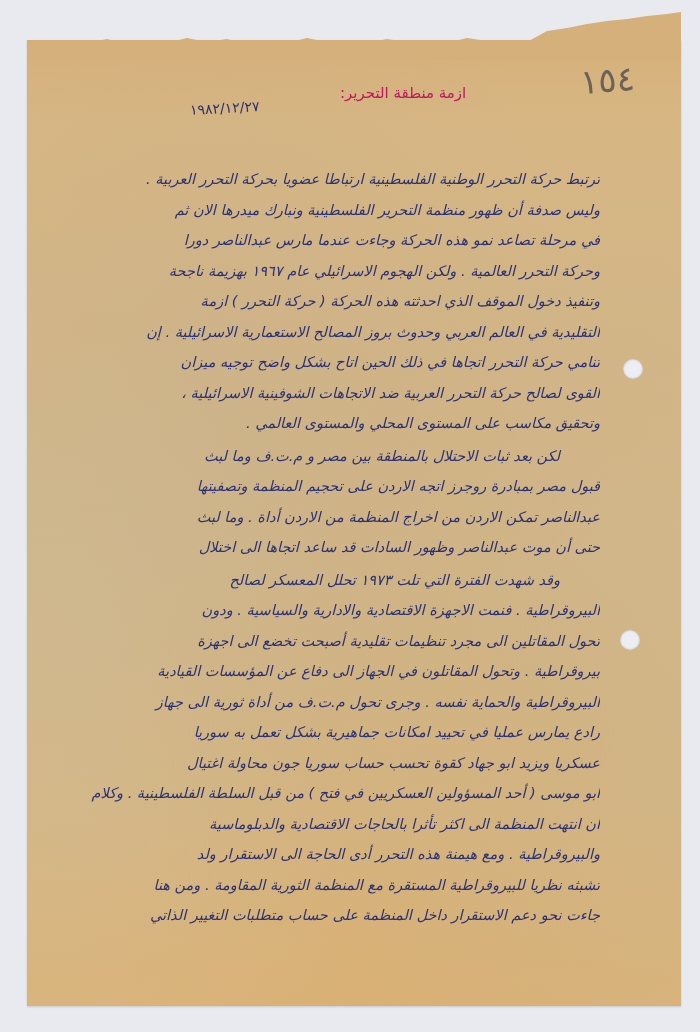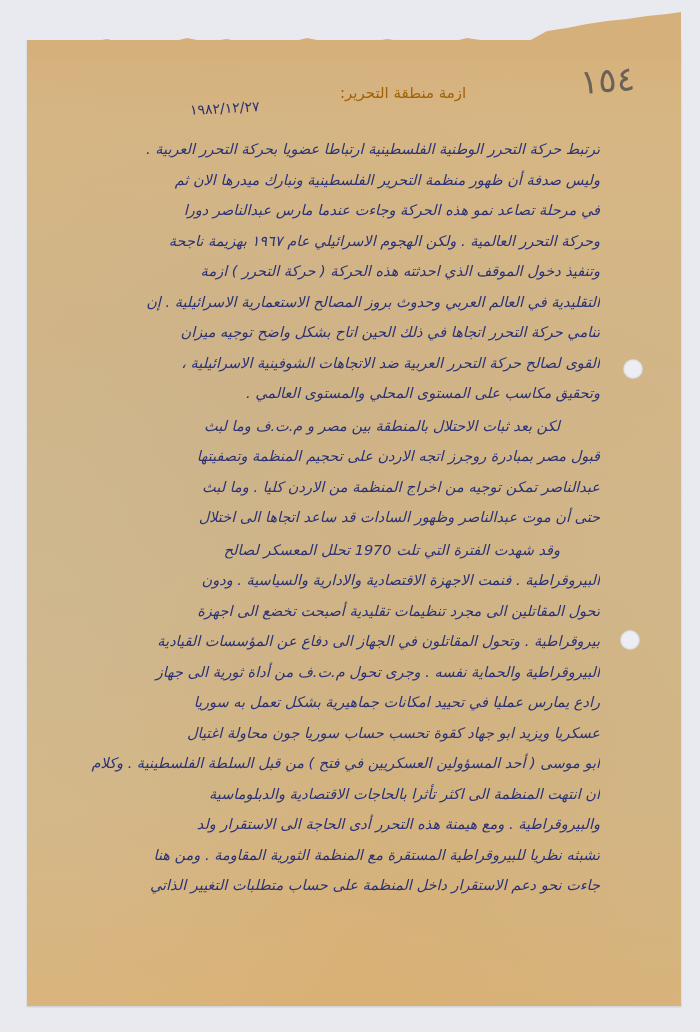--- a/index.html
+++ b/index.html
@@ -60,38 +60,38 @@
       font-size: 34px;
       color: #6a6258;
       letter-spacing: 2px;
       transform: rotate(-4deg);
     }
     .title-line {
       position: absolute;
       left: 340px;
       top: 84px;
       font-size: 15px;
-      color: #a16207;
+      color: #be185d;
       direction: rtl;
       white-space: nowrap;
     }
     .date-line {
       position: absolute;
       left: 190px;
       top: 100px;
       font-size: 14px;
       color: #2a3070;
       direction: ltr;
       font-family: "DejaVu Sans", sans-serif;
       transform: rotate(-3deg);
     }
     .body-text {
       position: absolute;
       left: 40px;
-      top: 134px;
+      top: 164px;
       width: 560px;
       direction: rtl;
       color: #2b3275;
       font-size: 14.5px;
       line-height: 30.5px;
       font-family: "DejaVu Sans", sans-serif;
     }
     .paragraph {
       margin: 0 0 2px 0;
     }
@@ -127,25 +127,25 @@
     <span class="line">وحركة التحرر العالمية . ولكن الهجوم الاسرائيلي عام ١٩٦٧ بهزيمة ناجحة</span>
     <span class="line">وتنفيذ دخول الموقف الذي احدثته هذه الحركة ( حركة التحرر ) ازمة</span>
     <span class="line">التقليدية في العالم العربي وحدوث بروز المصالح الاستعمارية الاسرائيلية . إن</span>
     <span class="line">تنامي حركة التحرر اتجاها في ذلك الحين اتاح بشكل واضح توجيه ميزان</span>
     <span class="line">القوى لصالح حركة التحرر العربية ضد الاتجاهات الشوفينية الاسرائيلية ،</span>
     <span class="line">وتحقيق مكاسب على المستوى المحلي والمستوى العالمي .</span>
   </div>
   <div class="paragraph">
     <span class="line indent">لكن بعد ثبات الاحتلال بالمنطقة بين مصر و م.ت.ف وما لبث</span>
     <span class="line">قبول مصر بمبادرة روجرز اتجه الاردن على تحجيم المنظمة وتصفيتها</span>
-    <span class="line">عبدالناصر تمكن توجيه من اخراج المنظمة من الاردن كليا . وما لبث</span>
+    <span class="line">عبدالناصر تمكن الاردن من اخراج المنظمة من الاردن أداة . وما لبث</span>
     <span class="line">حتى أن موت عبدالناصر وظهور السادات قد ساعد اتجاها الى اختلال</span>
   </div>
   <div class="paragraph">
-    <span class="line indent">وقد شهدت الفترة التي تلت 1970 تحلل المعسكر لصالح</span>
+    <span class="line indent">وقد شهدت الفترة التي تلت ١٩٧٣ تحلل المعسكر لصالح</span>
     <span class="line">البيروقراطية . فنمت الاجهزة الاقتصادية والادارية والسياسية . ودون</span>
     <span class="line">تحول المقاتلين الى مجرد تنظيمات تقليدية أصبحت تخضع الى اجهزة</span>
     <span class="line">بيروقراطية . وتحول المقاتلون في الجهاز الى دفاع عن المؤسسات القيادية</span>
     <span class="line">البيروقراطية والحماية نفسه . وجرى تحول م.ت.ف من أداة ثورية الى جهاز</span>
     <span class="line">رادع يمارس عمليا في تحييد امكانات جماهيرية بشكل تعمل به سوريا</span>
     <span class="line">عسكريا ويزيد ابو جهاد كقوة تحسب حساب سوريا جون محاولة اغتيال</span>
     <span class="line">ابو موسى ( أحد المسؤولين العسكريين في فتح ) من قبل السلطة الفلسطينية . وكلام</span>
     <span class="line">ان انتهت المنظمة الى اكثر تأثرا بالحاجات الاقتصادية والدبلوماسية</span>
     <span class="line">والبيروقراطية . ومع هيمنة هذه التحرر أدى الحاجة الى الاستقرار ولد</span>
     <span class="line">تشبثه نظريا للبيروقراطية المستقرة مع المنظمة الثورية المقاومة . ومن هنا</span>

